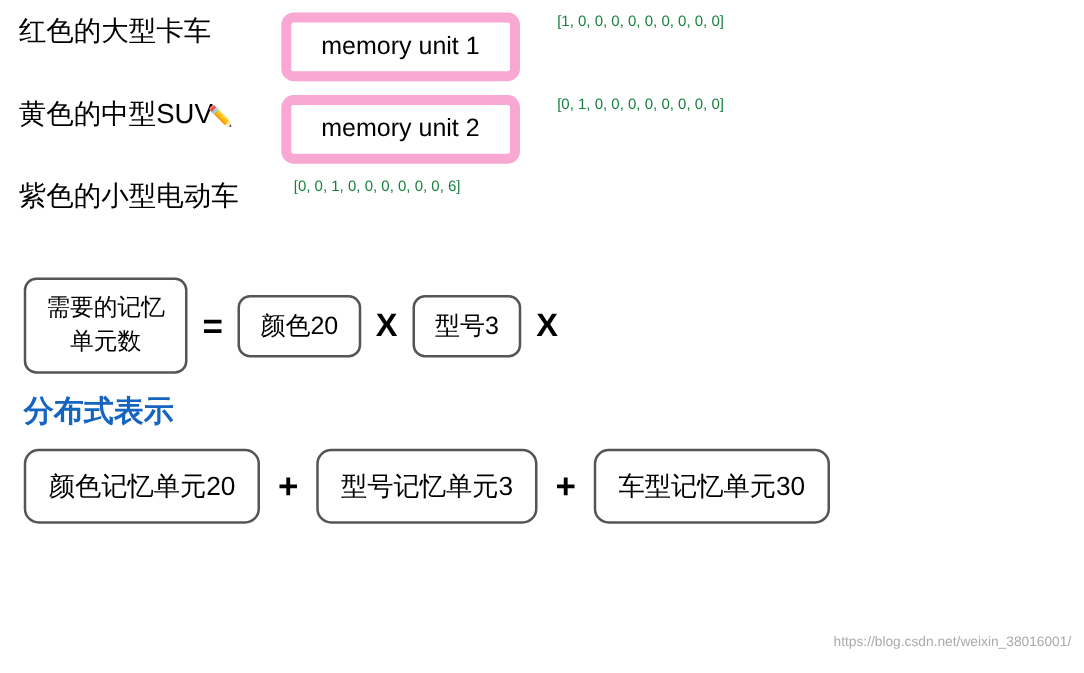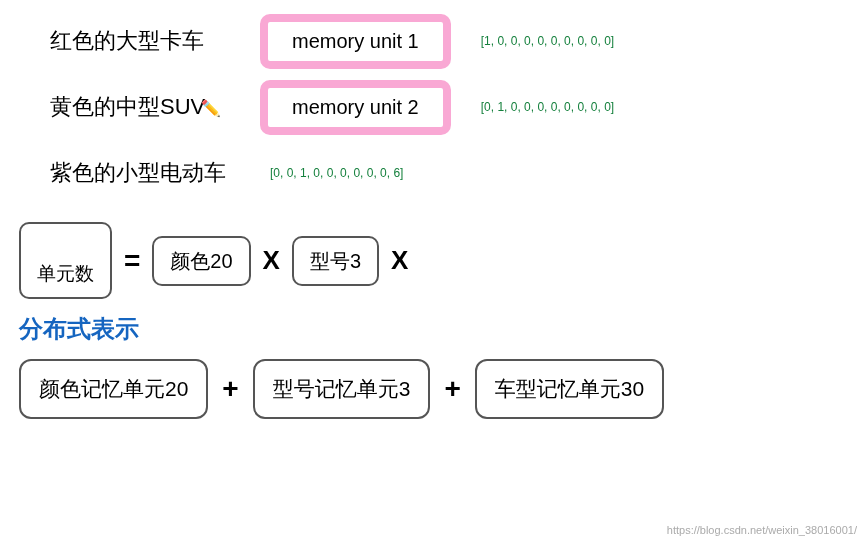--- a/index.html
+++ b/index.html
@@ -15,24 +15,23 @@
 
     .top-section {
       display: flex;
       flex-direction: column;
       gap: 4px;
       margin-bottom: 18px;
     }
 
     .memory-row {
       display: flex;
-      align-items: center;
+      align-items: flex-start;
       gap: 20px;
       height: 62px;
-      margin-left: 35px;
     }
 
     .label-text {
       font-size: 22px;
       color: #000;
       width: 190px;
       text-align: left;
     }
 
     .memory-box {
@@ -122,21 +121,21 @@
     }
 
     .plus-sign {
       font-size: 28px;
       color: #000;
       font-weight: bold;
     }
 
     .watermark {
       position: absolute;
-      bottom: 2px;
+      bottom: 18px;
       right: 10px;
       font-size: 11px;
       color: #aaa;
     }
   </style>
 </head>
 <body>
 
 <div class="top-section">
 
@@ -156,21 +155,21 @@
   </div>
 
   <div class="memory-row">
     <div class="label-text">紫色的小型电动车</div>
     <div class="vector-text">[0, 0, 1, 0, 0, 0, 0, 0, 0, 6]</div>
   </div>
 </div>
 
 <div class="formula-section">
   <div class="formula-box multi-line">
-    <br>
+    <span>需要的记忆</span><br>
     <span>单元数</span>
   </div>
   <div class="equals-sign">=</div>
   <div class="formula-box">颜色20</div>
   <div class="x-sign">X</div>
   <div class="formula-box">型号3</div>
   <div class="x-sign">X</div>
 </div>
 
 <div class="distributed-title">分布式表示</div>

